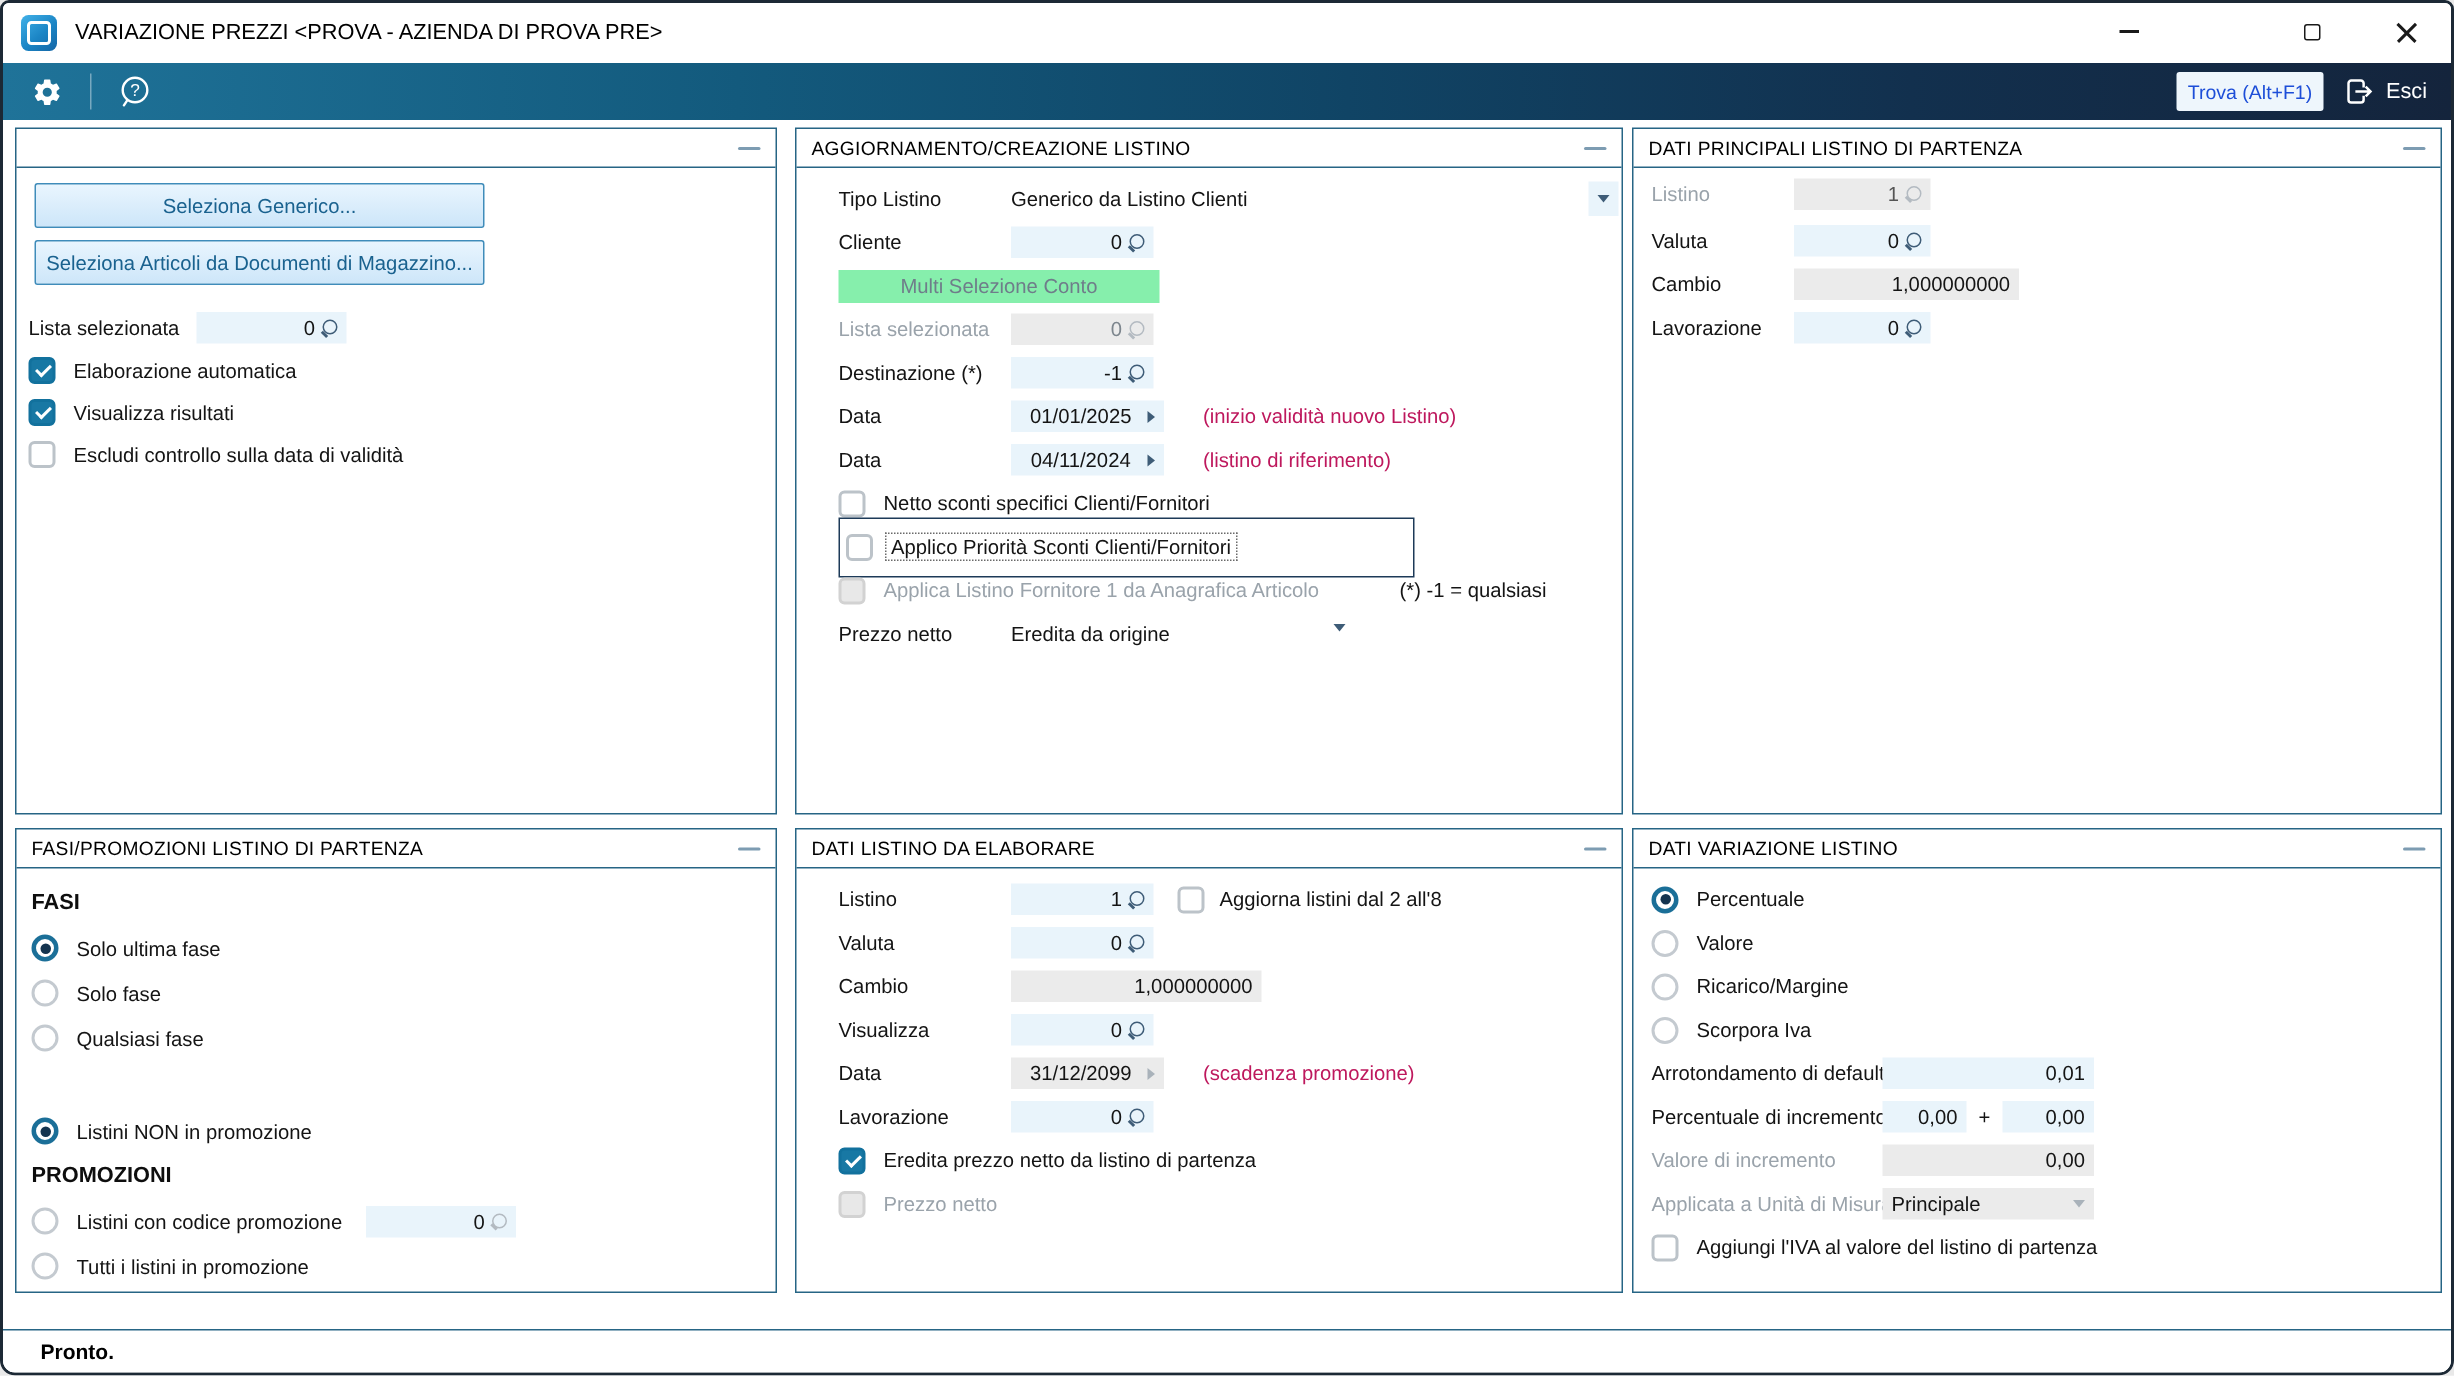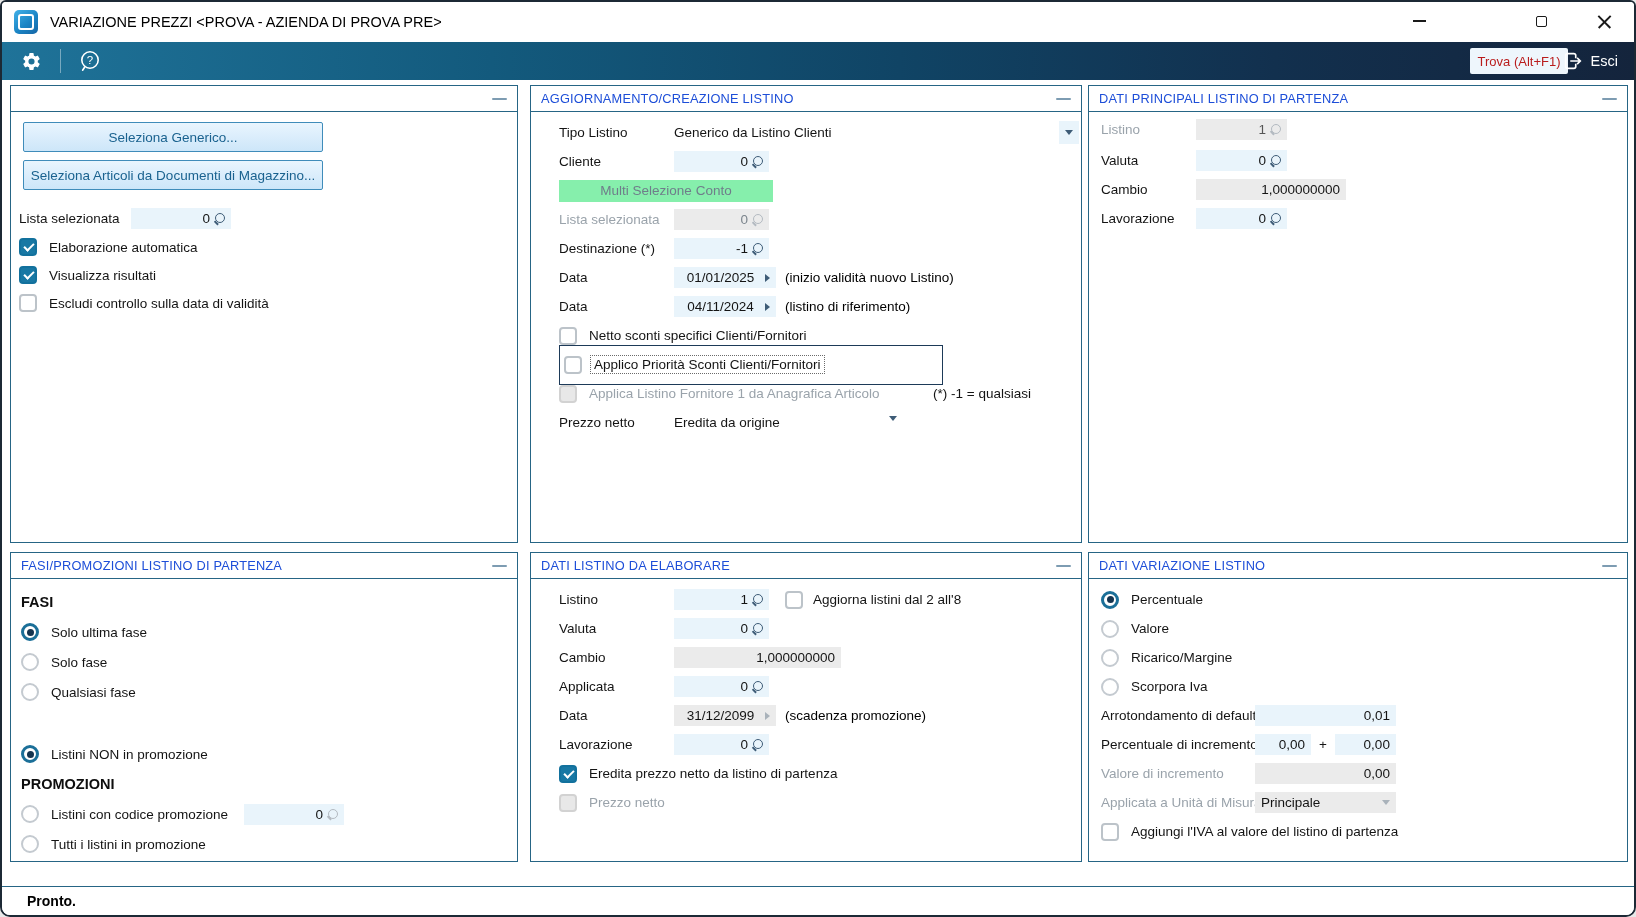--- a/index.html
+++ b/index.html
@@ -23,29 +23,29 @@
   .cls-g{position:relative;width:15px;height:15px}
   .cls-g::before,.cls-g::after{content:"";position:absolute;left:-1px;top:7px;width:17px;height:1.5px;background:#1a1a1a}
   .cls-g::before{transform:rotate(45deg)}.cls-g::after{transform:rotate(-45deg)}
 
   
   .toolbar{height:38px;position:relative;display:flex;align-items:center;
            background:linear-gradient(to right,#1f7399 0%,#135a7d 30%,#104465 55%,#12304e 78%,#14243c 100%)}
   .tool-left{display:flex;align-items:center;gap:15px;padding-left:15px}
   .tb-divider{width:1px;height:24px;background:rgba(255,255,255,.4)}
   .tb-icon{display:flex;align-items:center;justify-content:center;width:28px;height:28px}
-  .trova-btn{position:absolute;right:66px;top:6px;width:98px;height:26px;background:#eef6fc;
-             color:#b91c1c;font-size:13px;display:flex;align-items:center;justify-content:center;border-radius:2px}
+  .trova-btn{position:absolute;right:85px;top:6px;width:98px;height:26px;background:#eef6fc;
+             color:#1d4ed8;font-size:13px;display:flex;align-items:center;justify-content:center;border-radius:2px}
   .esci{position:absolute;right:16px;top:5px;height:28px;display:flex;align-items:center;gap:7px;color:#fff;font-size:14.5px}
 
   
   .panel{position:absolute;border:1px solid #266585;background:#fff}
   .ph{height:26px;display:flex;align-items:center;justify-content:space-between;
       padding:0 10px;border-bottom:1px solid #266585}
-  .ph-t{font-size:12.8px;color:#1d4ed8;letter-spacing:.2px}
+  .ph-t{font-size:12.8px;color:#000000;letter-spacing:.2px}
   .dash{width:15px;height:2px;background:#7d9cb2;border-radius:1px}
 
   #p-sel{left:8px;top:83px;width:508px;height:458px}
   #p-agg{left:528px;top:83px;width:552px;height:458px}
   #p-dp {left:1086px;top:83px;width:540px;height:458px}
   #p-fp {left:8px;top:550px;width:508px;height:310px}
   #p-de {left:528px;top:550px;width:552px;height:310px}
   #p-dv {left:1086px;top:550px;width:540px;height:310px}
 
   .pb{padding:6px 14px 0 14px}
@@ -94,21 +94,21 @@
       border-left:2px solid #fff;border-bottom:2px solid #fff;transform:rotate(-45deg)}
   .cb.dis{background:#e8e8e8;border-color:#d2d2d2}
 
   
   .rb{width:18px;height:18px;border-radius:50%;border:2px solid #c4cad0;background:#fff;
       flex:0 0 auto;position:relative;margin-right:12px}
   .rb.on{border:3px solid #1b6f98}
   .rb.on::after{content:"";position:absolute;left:50%;top:50%;width:7px;height:7px;
       margin:-3.5px 0 0 -3.5px;border-radius:50%;background:#14344f}
 
-  .note{font-size:13.5px;color:#000000;margin-left:9px}
+  .note{font-size:13.5px;color:#be185d;margin-left:26px}
   .hint{font-size:13px;color:#a6aeb4;line-height:16.5px;margin-left:6px}
   .bold-h{font-weight:bold;font-size:14.5px;color:#0e0e0e}
   .abs-note{position:absolute;right:36px;font-size:13.5px;color:#141414}
 
   .sel-btn{width:300px;height:30px;border:1px solid #3f8cba;border-radius:2px;
            background:linear-gradient(#e9f5fe,#cde6f9);color:#1a628f;font-size:13.5px;
            display:flex;align-items:center;justify-content:center;cursor:default}
   .multi-btn{width:214px;height:22px;background:#86efac;color:#6f7d8a;font-size:13.5px;
            display:flex;align-items:center;justify-content:center}
   .focus-box{display:inline-flex;align-items:center;border:1px solid #1d3a58;height:40px;
@@ -375,21 +375,21 @@
           <span class="mag"></span>
         </span>
       </div>
       <div class="row">
         <span class="lbl w115">Cambio</span>
         <span class="fld ro" style="width:167px">
           <span class="val">1,000000000</span>
         </span>
       </div>
       <div class="row">
-        <span class="lbl w115">Applicata</span>
+        <span class="lbl w115">Visualizza</span>
         <span class="fld" style="width:95px">
           <span class="val">0</span>
           <span class="mag"></span>
         </span>
       </div>
       <div class="row">
         <span class="lbl w115">Data</span>
         <span class="fld ro" style="width:102px">
           <span class="val" style="text-align:center">31/12/2099</span>
           <span class="dar dis"></span>

